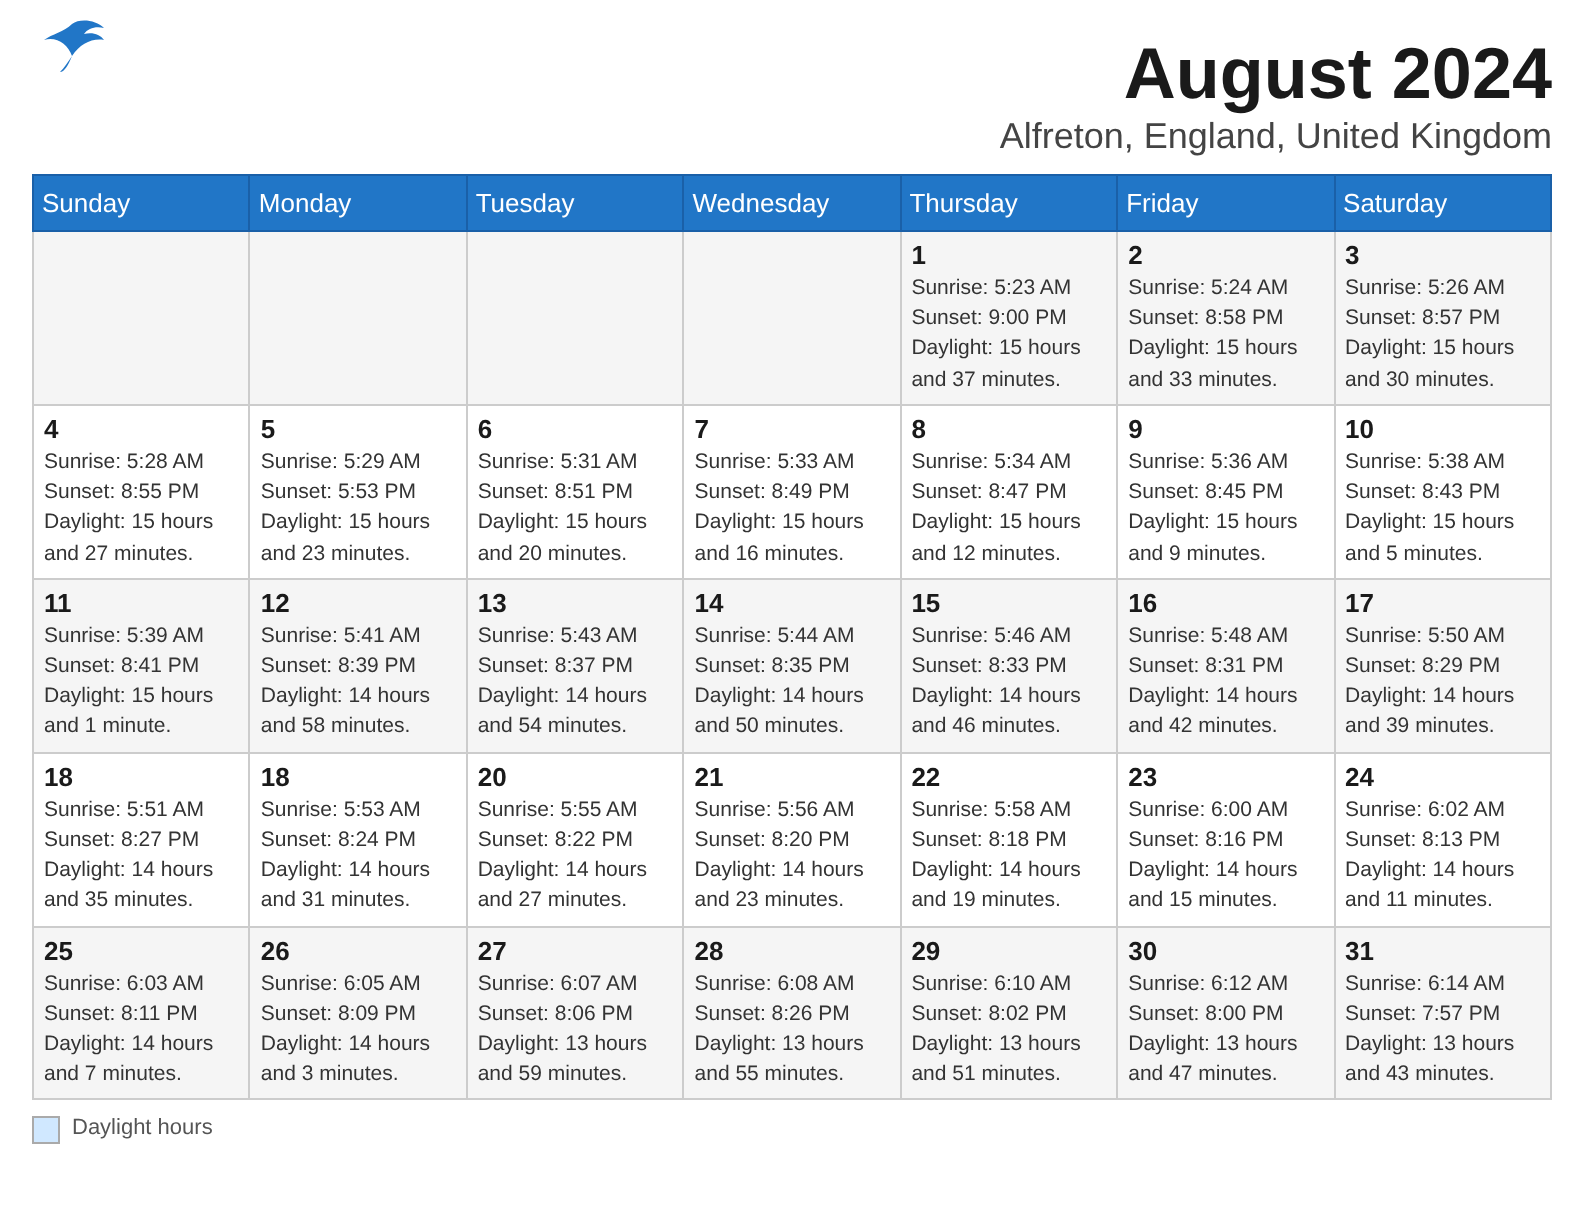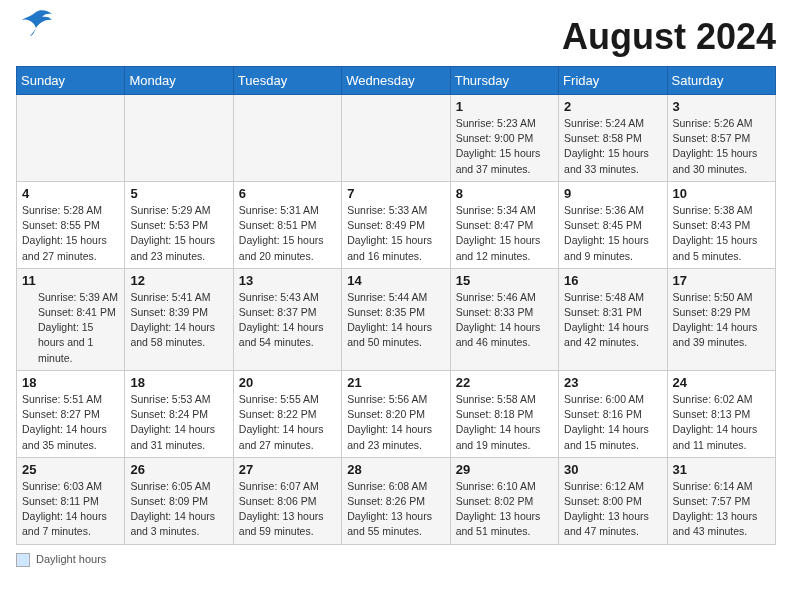--- a/index.html
+++ b/index.html
@@ -99,20 +99,21 @@
   <div class="logo">
     <div style="display:flex;align-items:center;">
       <svg width="36" height="30" viewBox="0 0 36 30" style="margin-left:2px;margin-top:-8px;">
         <path d="M18 4 C22 1, 30 2, 34 6 C30 5, 26 6, 24 9 C28 8, 32 9, 34 12 C28 11, 22 14, 18 20 C16 14, 10 10, 4 12 C8 9, 14 8, 18 4Z" fill="#2176c7"></path>
         <path d="M18 20 C16 25, 14 28, 12 28 C14 26, 16 23, 18 20Z" fill="#2176c7"></path>
       </svg>
     </div>
   </div>
   <div class="title-block">
     <h1>August 2024</h1>
+    <h2>Alfreton, England, United Kingdom</h2>
   </div>
 </div>
 
 <table class="calendar">
   <thead>
     <tr>
     <th>Sunday</th>
         <th>Monday</th>
         <th>Tuesday</th>
         <th>Wednesday</th>
@@ -186,21 +187,21 @@
         <td>
           <span class="cell-date">10</span>
           <div class="cell-info" style="white-space: pre-line;">Sunrise: 5:38 AM
 Sunset: 8:43 PM
 Daylight: 15 hours and 5 minutes.</div>
         </td>
       </tr>
       <tr>
         <td>
           <span class="cell-date">11</span>
-          <div class="cell-info" style="white-space: pre-line; margin-left: 16px;">Sunrise: 5:39 AM
+          <div class="cell-info" style="white-space: pre-line;">Sunrise: 5:39 AM
 Sunset: 8:41 PM
 Daylight: 15 hours and 1 minute.</div>
         </td>
         <td>
           <span class="cell-date">12</span>
           <div class="cell-info" style="white-space: pre-line;">Sunrise: 5:41 AM
 Sunset: 8:39 PM
 Daylight: 14 hours and 58 minutes.</div>
         </td>
         <td>

